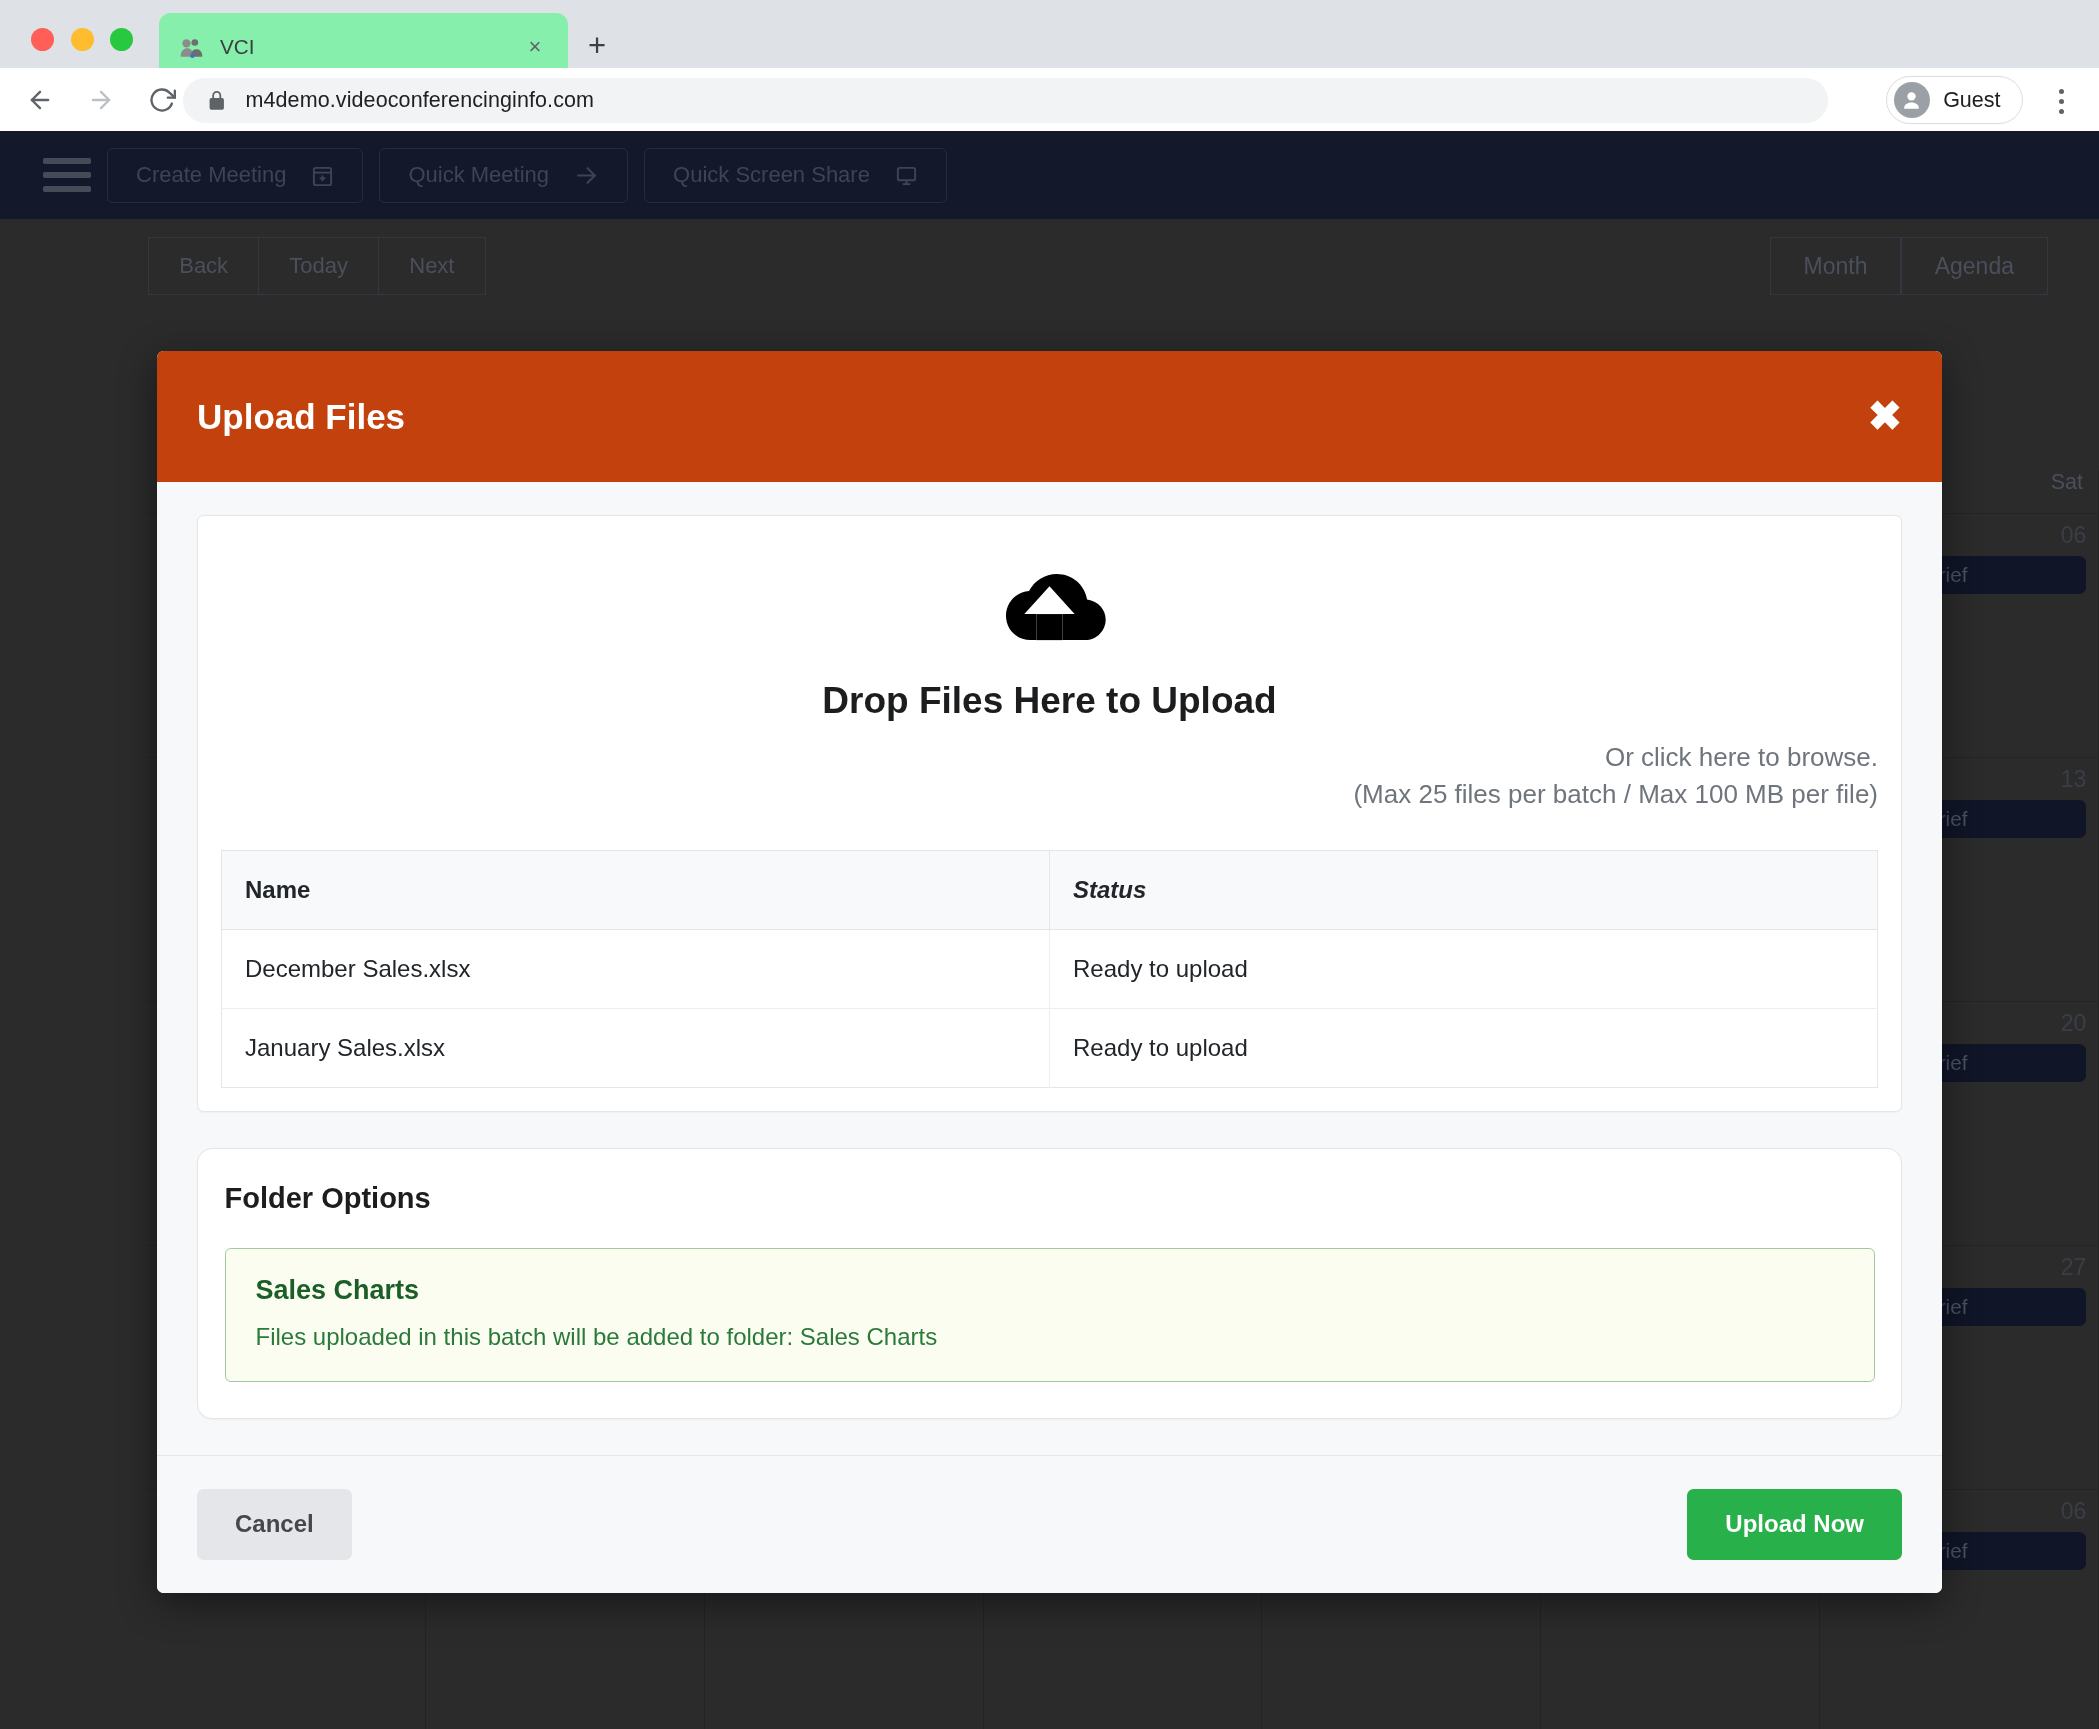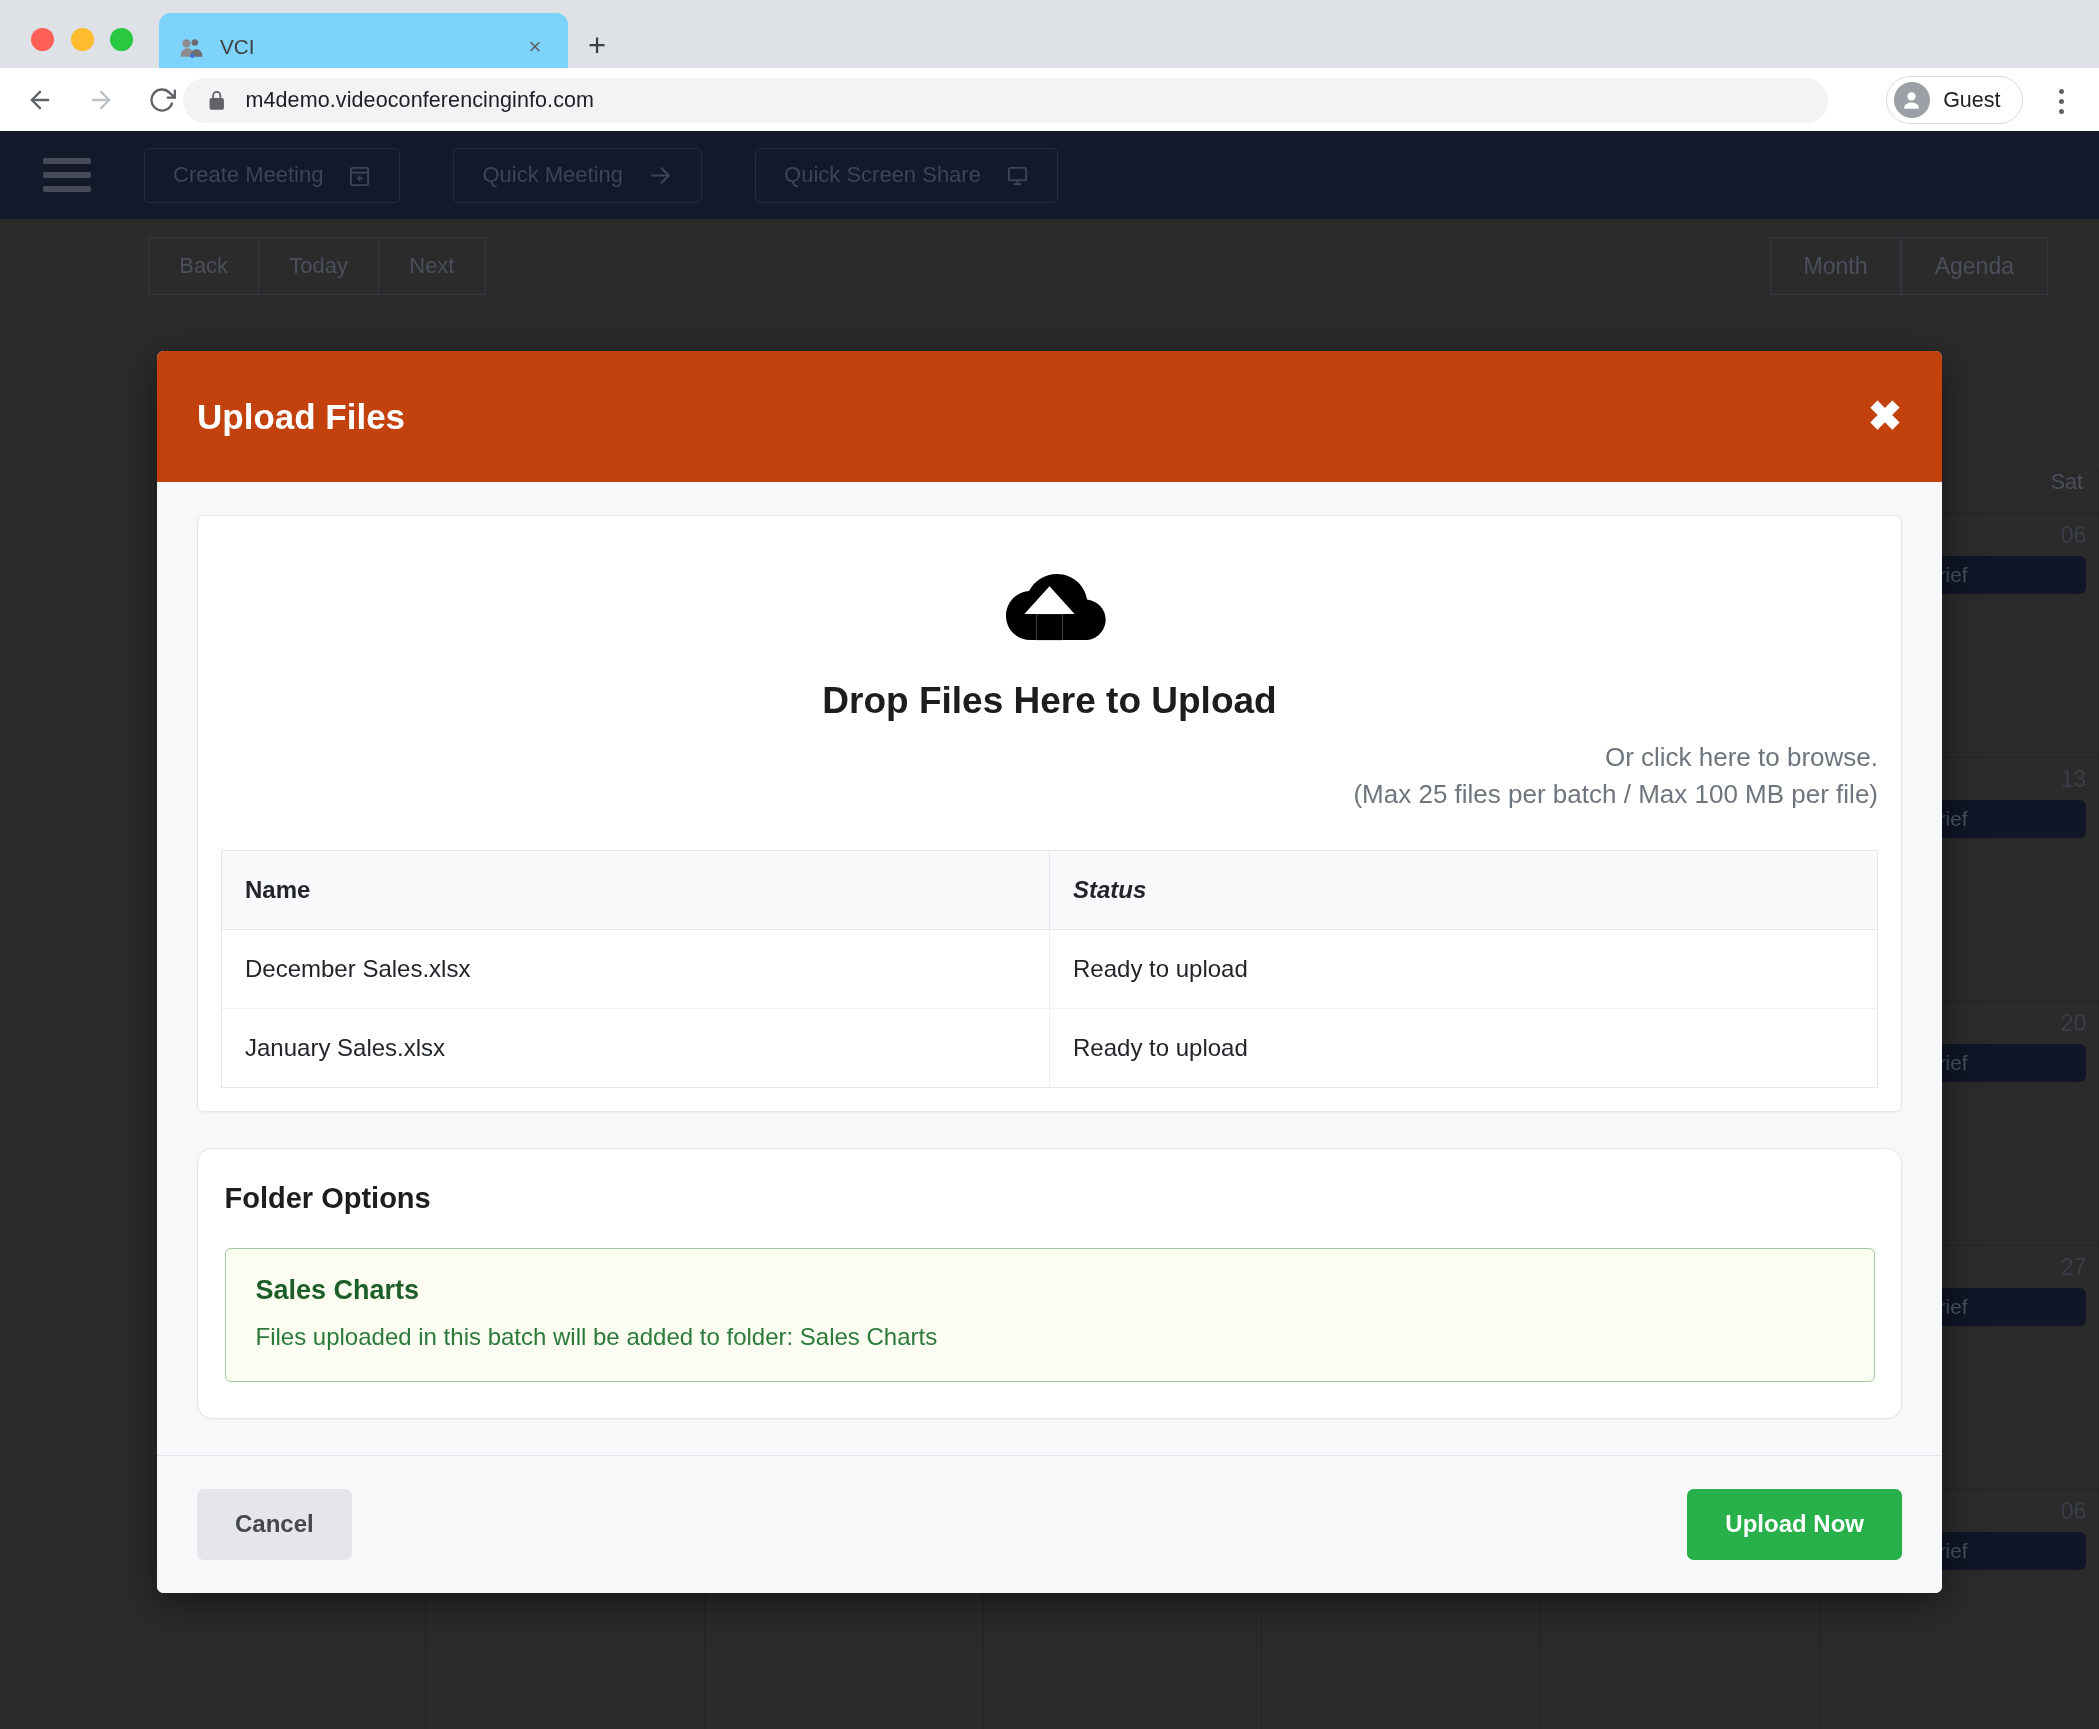--- a/index.html
+++ b/index.html
@@ -21,21 +21,21 @@
     display: flex; gap: 16.5px; align-items: center;
   }
   .tl { width: 23px; height: 23px; border-radius: 50%; }
   .tl.red { background: #ff5f57; }
   .tl.yellow { background: #febc2e; }
   .tl.green { background: #28c840; }
 
   .tab {
     position: absolute; left: 159px; top: 13.2px;
     width: 409px; height: 68px;
-    background: #7dd3fc;
+    background: #86efac;
     border-radius: 11.6px 11.6px 0 0;
     display: flex; align-items: center;
     padding: 0 18px;
   }
   .tab-favicon {
     width: 28px; height: 28px; flex: 0 0 28px;
     margin-right: 15px;
     display: flex; align-items: center; justify-content: center;
   }
   .tab-title {
@@ -109,21 +109,21 @@
     width: 2099px; height: 88px;
     background: #13182a;
     display: flex; align-items: center;
   }
   .hamburger {
     width: 48px; margin-left: 43px;
     display: flex; flex-direction: column; gap: 7.4px;
   }
   .hamburger i { display:block; height: 6.6px; background: #474b57; border-radius: 1.7px; }
   .topbar-btn {
-    height: 55px; margin-left: 53px;
+    height: 55px; margin-left: 16px;
     border: 0.8px solid #262b3d; border-radius: 5.8px;
     display: flex; align-items: center; gap: 25px;
     padding: 0 28px;
     color: #3f4454; font-size: 22px;
   }
   .topbar-btn .ic { display: flex; align-items: center; }
 
   .cal-toolbar {
     position: absolute; top: 88px; left: 0;
     width: 2099px; height: 93px;

